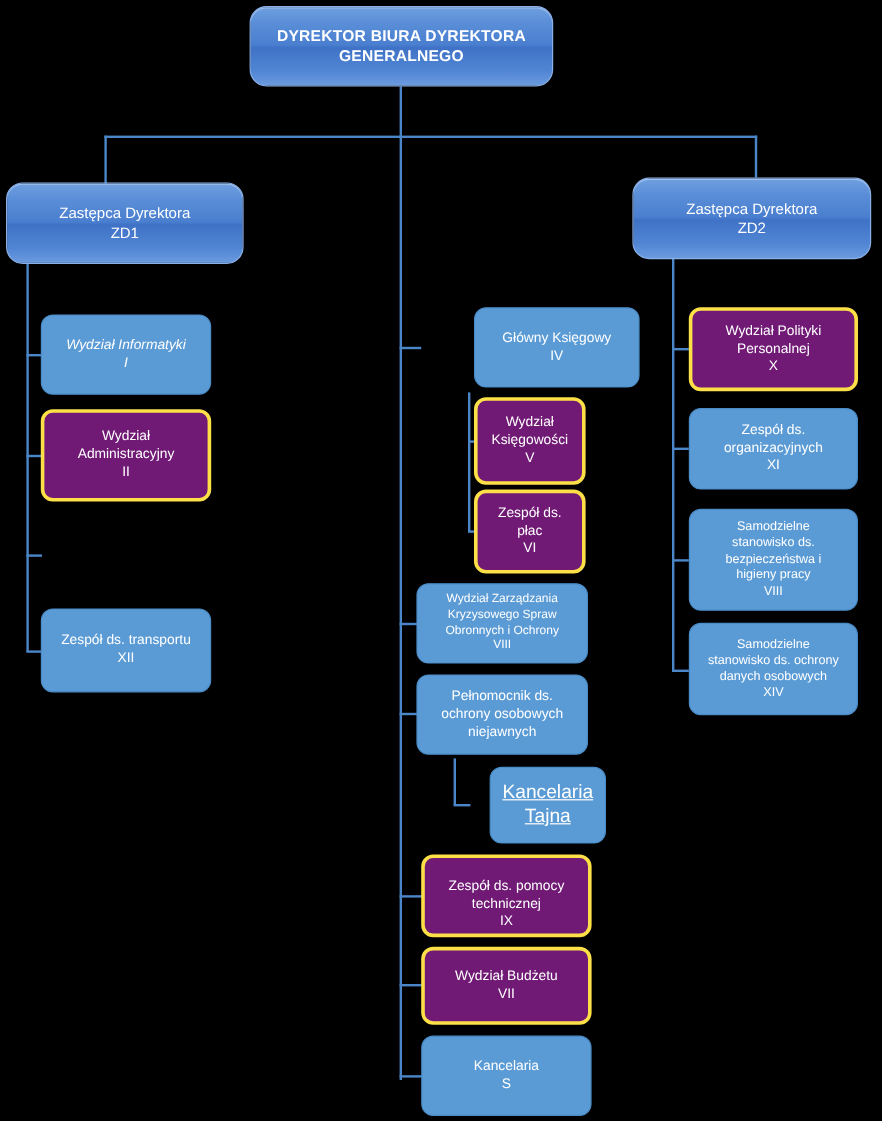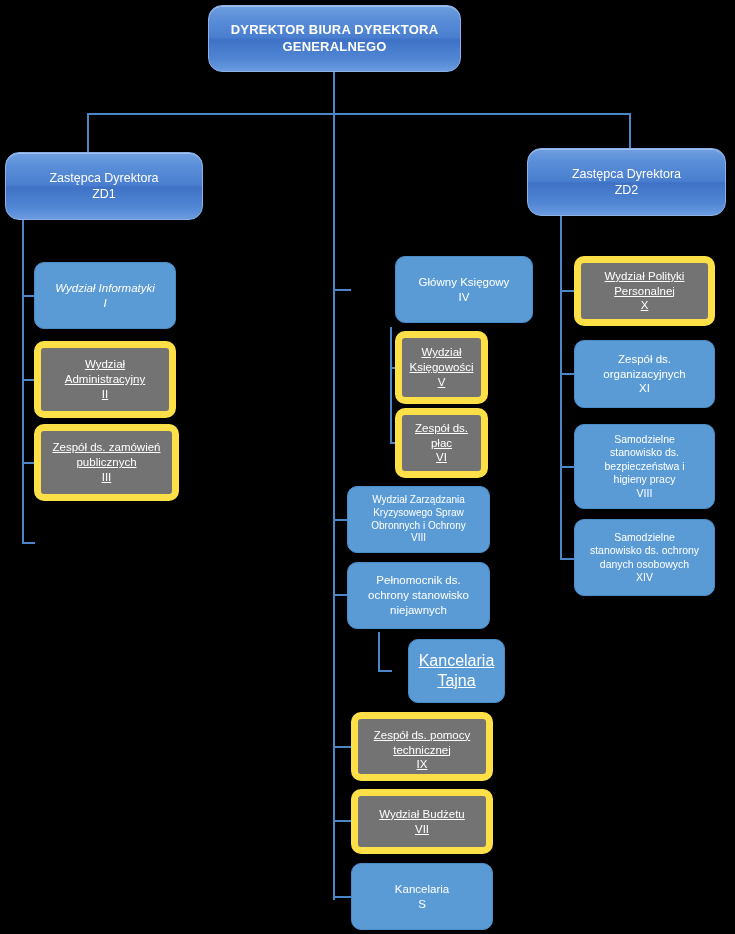--- a/index.html
+++ b/index.html
@@ -40,23 +40,22 @@
     width: 100%;
     white-space: pre-line;
   }
   
   .blue {
     background: #5b9bd5;
     border: 1px solid #4a8cc7;
   }
   
   .green {
-    background: #737373;
-    border: 7px solid #fde047;
-    text-decoration: underline;
+    background: #701a75;
+    border: 3px solid #fde047;
   }
   
   .gloss {
     background: linear-gradient(to bottom,
         #6f9fe0 0%, #5b8fd8 18%, #4a7fd0 48%,
         #3f72c6 52%, #5186d4 82%, #6b9be0 100%);
     border: 1px solid #8ab0e8;
     box-shadow: inset 0 1px 0 rgba(255,255,255,.35);
     border-radius: 14px;
   }
@@ -120,24 +119,23 @@
 
   <div class="node blue" style="left:34px; top:262px; width:142px; height:67px; font-size:11.5px;font-style:italic;">
     <span class="label">Wydział Informatyki
 I</span>
   </div>
   <div class="node green" style="left:34px; top:341px; width:142px; height:77px; font-size:11.5px;">
     <span class="label">Wydział
 Administracyjny
 II</span>
   </div>
-  <div class="node green" style="left:34px; top:424px; width:145px; height:77px; font-size:11.5px;">
-    <span class="label">Zespół ds. zamówień
-publicznych
-III</span>
+  <div class="node blue" style="left:34px; top:507px; width:142px; height:70px; font-size:11.5px;">
+    <span class="label">Zespół ds. transportu
+XII</span>
   </div>
 
   <div class="node blue" style="left:350px; top:256px; width:138px; height:67px; font-size:11.5px;margin-left:45px;">
     <span class="label">Główny Księgowy
 IV</span>
   </div>
 
   <div class="node green" style="left:395px; top:331px; width:93px; height:73px; font-size:11.5px;">
     <span class="label">Wydział
 Księgowości
@@ -150,21 +148,21 @@
   </div>
 
   <div class="node blue" style="left:347px; top:486px; width:143px; height:67px; font-size:10px;align-items:center;">
     <span class="label">Wydział Zarządzania
 Kryzysowego Spraw
 Obronnych i Ochrony
 VIII</span>
   </div>
   <div class="node blue" style="left:347px; top:562px; width:143px; height:67px; font-size:11.5px;">
     <span class="label">Pełnomocnik ds.
-ochrony stanowisko
+ochrony osobowych
 niejawnych</span>
   </div>
 
   <div class="node blue" style="left:408px; top:639px; width:97px; height:64px; font-size:16px;text-decoration:underline;">
     <span class="label">Kancelaria
 Tajna</span>
   </div>
 
   <div class="node green" style="left:351px; top:712px; width:142px; height:69px; font-size:11.5px;align-items:flex-end;">
     <span class="label">Zespół ds. pomocy

